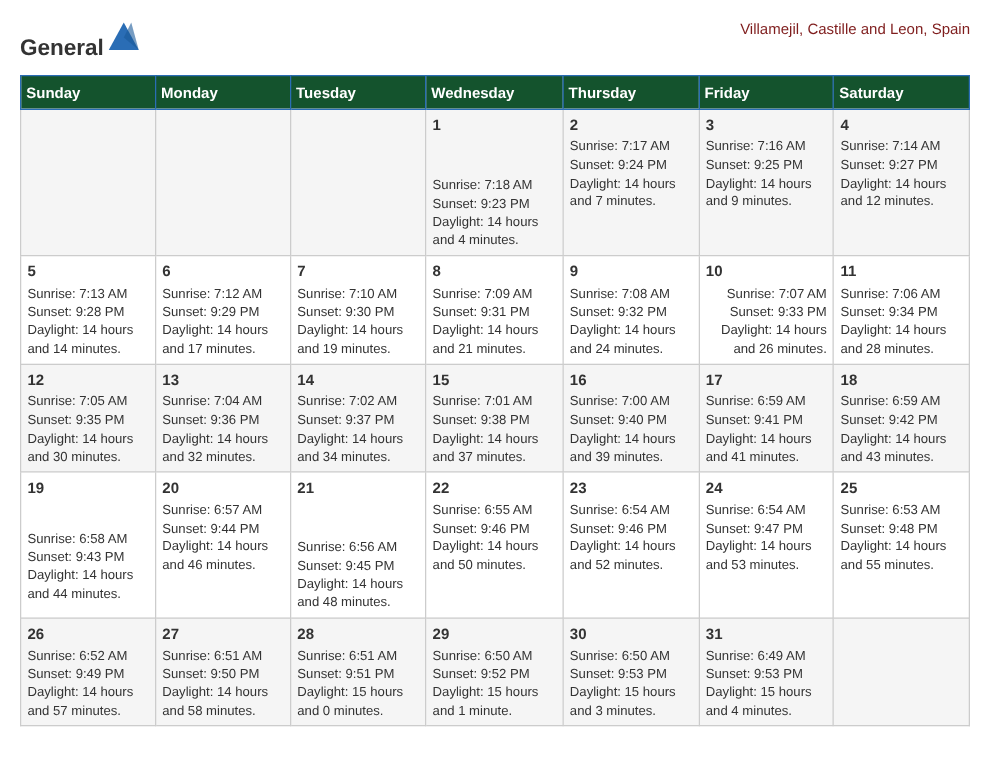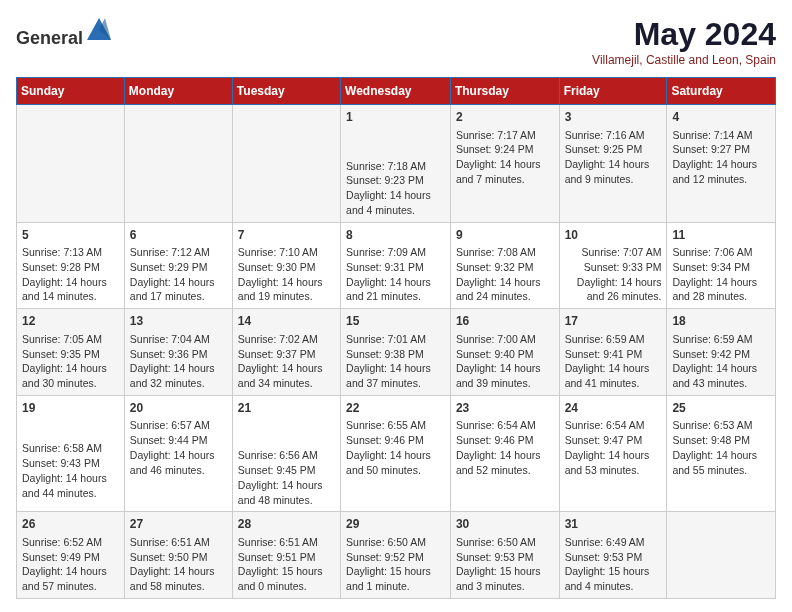--- a/index.html
+++ b/index.html
@@ -43,21 +43,21 @@
     .subtitle {
       font-size: 12px;
       color: #7f1d1d;
     }
     table {
       width: 100%;
       border-collapse: collapse;
       font-size: 11px;
     }
     thead tr th {
-      background-color: #b91c1c;
+      background-color: #14532d;
       color: #fff;
       padding: 6px 4px;
       text-align: left;
       font-size: 12px;
       font-weight: bold;
       border: 1px solid #2a6db5;
     }
     tbody tr td {
       border: 1px solid #ccc;
       vertical-align: top;
@@ -95,21 +95,20 @@
     <div>
       <div class="logo-text">
         <span class="logo-general">General</span><svg class="logo-icon" viewBox="0 0 28 28">
             <polygon points="14,2 26,24 2,24" fill="#2a6db5"></polygon>
             <polygon points="20,2 26,24 14,14" fill="#1a5a9a" opacity="0.6"></polygon>
           </svg>
       </div>
     </div>
   </div>
   <div class="title-block">
-    <div class="main-title">May 2024</div>
     <div class="subtitle">Villamejil, Castille and Leon, Spain</div>
   </div>
 </div>
 
 <table>
   <thead>
     <tr>
     <th>Sunday</th>
         <th>Monday</th>
         <th>Tuesday</th>

